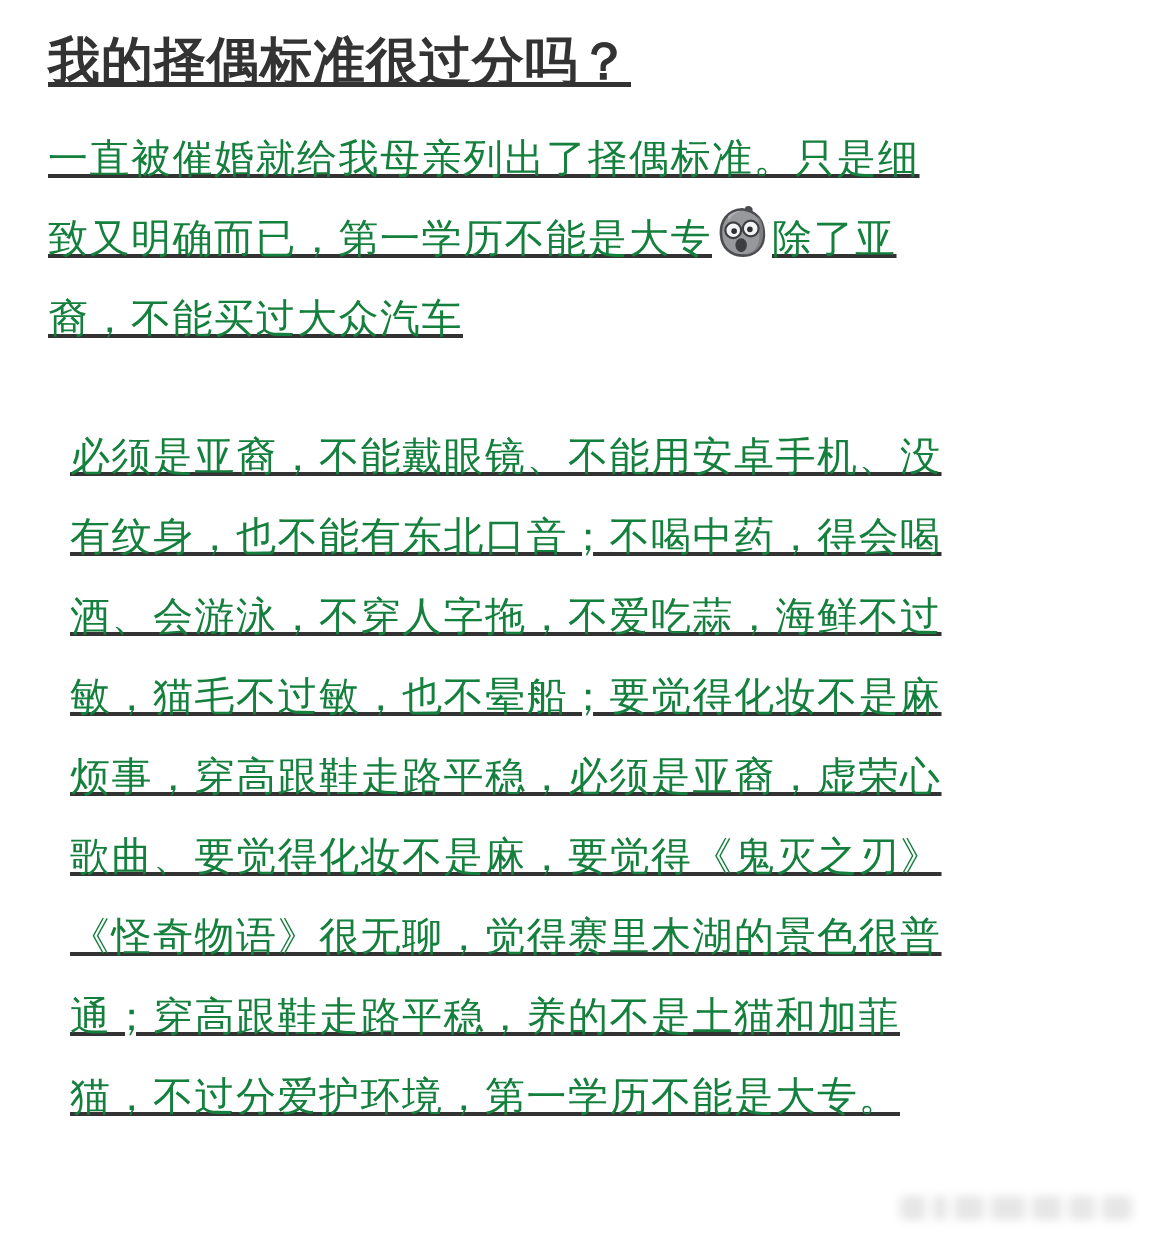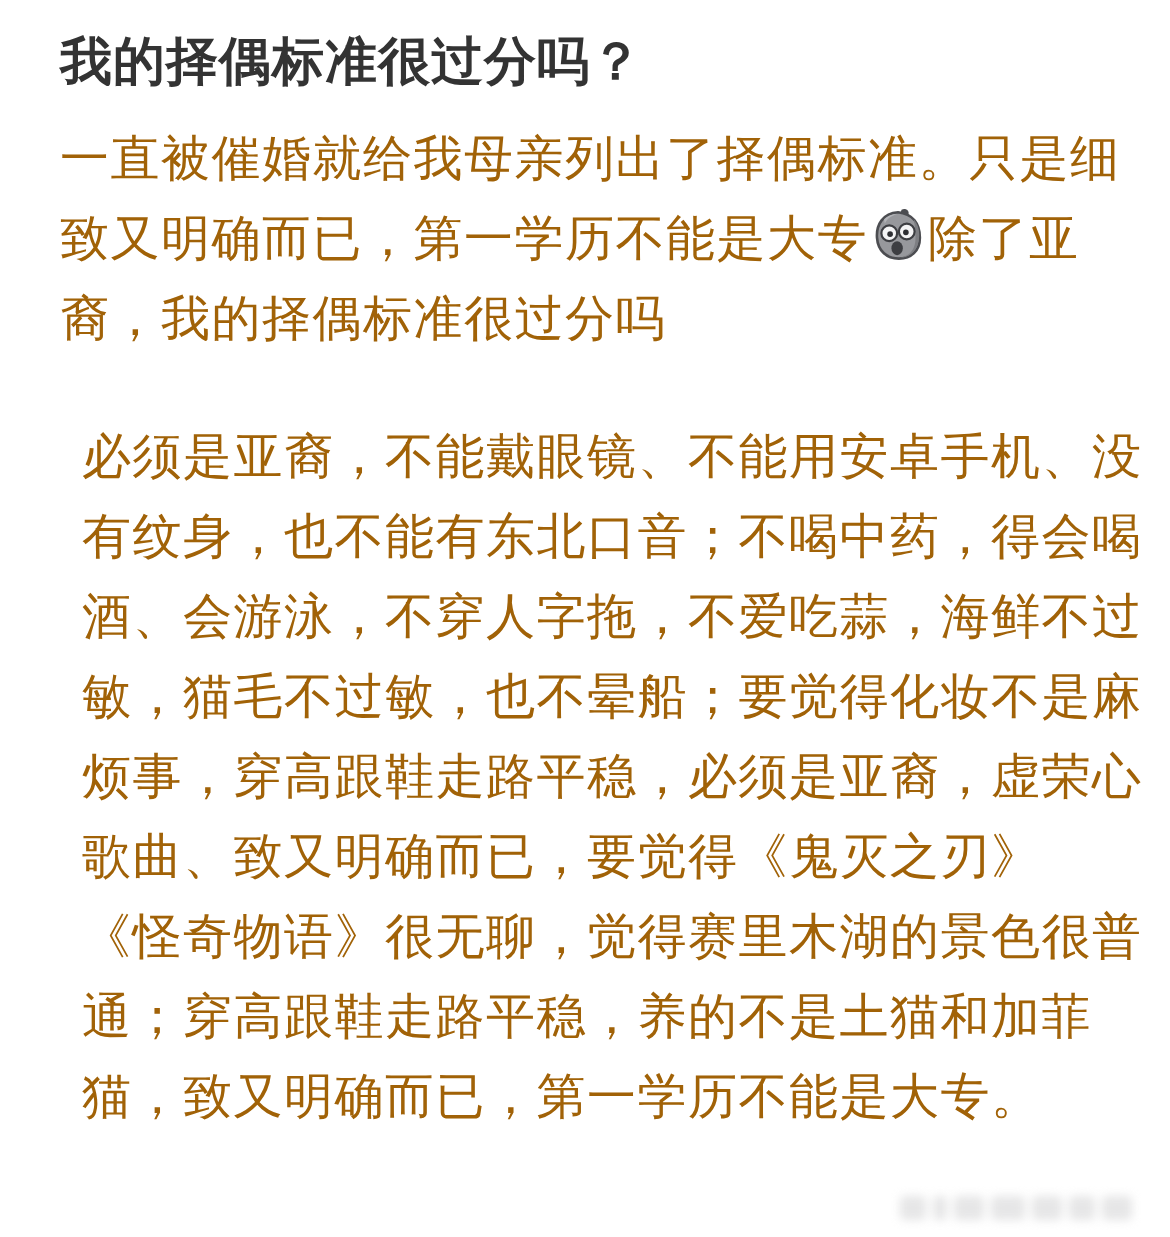--- a/index.html
+++ b/index.html
@@ -9,37 +9,38 @@
   }
   body {
     width: 1170px;
     height: 1237px;
     overflow: hidden;
     font-family: "Liberation Sans", sans-serif;
     color: #333333;
     position: relative;
   }
   .page {
-    padding: 0 60px;
+    padding: 0 48px;
     position: relative;
+    text-decoration: underline;
   }
   .title {
     margin: 28px 0 0 0;
     font-size: 52px;
     line-height: 66px;
     font-weight: 700;
     letter-spacing: 1px;
     color: #333333;
   }
   .paragraph {
-    font-size: 49px;
+    font-size: 40px;
     line-height: 80px;
     font-weight: 400;
     letter-spacing: 1.5px;
-    color: #a16207;
+    color: #15803d;
   }
   .intro {
     margin-top: 24px;
   }
   .body-text {
     margin-top: 58px;
     margin-left: 22px;
   }
   .line {
     white-space: nowrap;
@@ -97,33 +98,33 @@
           <path d="M32 6 C 15 7, 7 20, 8 35 C 9 50, 19 59, 33 59 C 47 59, 57 50, 57 35 C 57 19, 49 8, 32 6 Z" fill="#97989c" stroke="#4c4d51" stroke-width="3"></path>
           <path d="M50 14 C 55 20, 57 27, 56 36 C 55 49, 46 58, 34 58 C 46 56, 52 48, 52 35 C 52 26, 51 19, 50 14 Z" fill="#7d7e82"></path>
           <path d="M16 14 C 20 10, 26 8, 31 8 C 24 10, 19 14, 17 19 Z" fill="#b3b4b8"></path>
           <circle cx="22" cy="30" r="9" fill="#f4f4f5" stroke="#3d3e42" stroke-width="2.5"></circle>
           <circle cx="42" cy="28" r="9" fill="#f4f4f5" stroke="#3d3e42" stroke-width="2.5"></circle>
           <circle cx="23" cy="31" r="3.2" fill="#2e2f33"></circle>
           <circle cx="41" cy="29" r="3.2" fill="#2e2f33"></circle>
           <ellipse cx="31" cy="47" rx="6.5" ry="8" fill="#3d3e42"></ellipse>
         </svg></span><span>除了亚</span>
     </div>
-    <div class="line">裔，我的择偶标准很过分吗</div>
+    <div class="line">裔，不能买过大众汽车</div>
   </div>
 
   <div class="paragraph body-text">
     <div class="line">必须是亚裔，不能戴眼镜、不能用安卓手机、没</div>
     <div class="line">有纹身，也不能有东北口音；不喝中药，得会喝</div>
     <div class="line">酒、会游泳，不穿人字拖，不爱吃蒜，海鲜不过</div>
     <div class="line">敏，猫毛不过敏，也不晕船；要觉得化妆不是麻</div>
     <div class="line">烦事，穿高跟鞋走路平稳，必须是亚裔，虚荣心</div>
-    <div class="line">歌曲、致又明确而已，要觉得《鬼灭之刃》</div>
+    <div class="line">歌曲、要觉得化妆不是麻，要觉得《鬼灭之刃》</div>
     <div class="line">《怪奇物语》很无聊，觉得赛里木湖的景色很普</div>
     <div class="line">通；穿高跟鞋走路平稳，养的不是土猫和加菲</div>
-    <div class="line">猫，致又明确而已，第一学历不能是大专。</div>
+    <div class="line">猫，不过分爱护环境，第一学历不能是大专。</div>
   </div>
 
 </div>
 
 <div class="watermark">
   <span class="wm-blob wm-1"></span>
   <span class="wm-blob wm-2"></span>
   <span class="wm-blob wm-3"></span>
   <span class="wm-blob wm-4"></span>
   <span class="wm-blob wm-5"></span>

